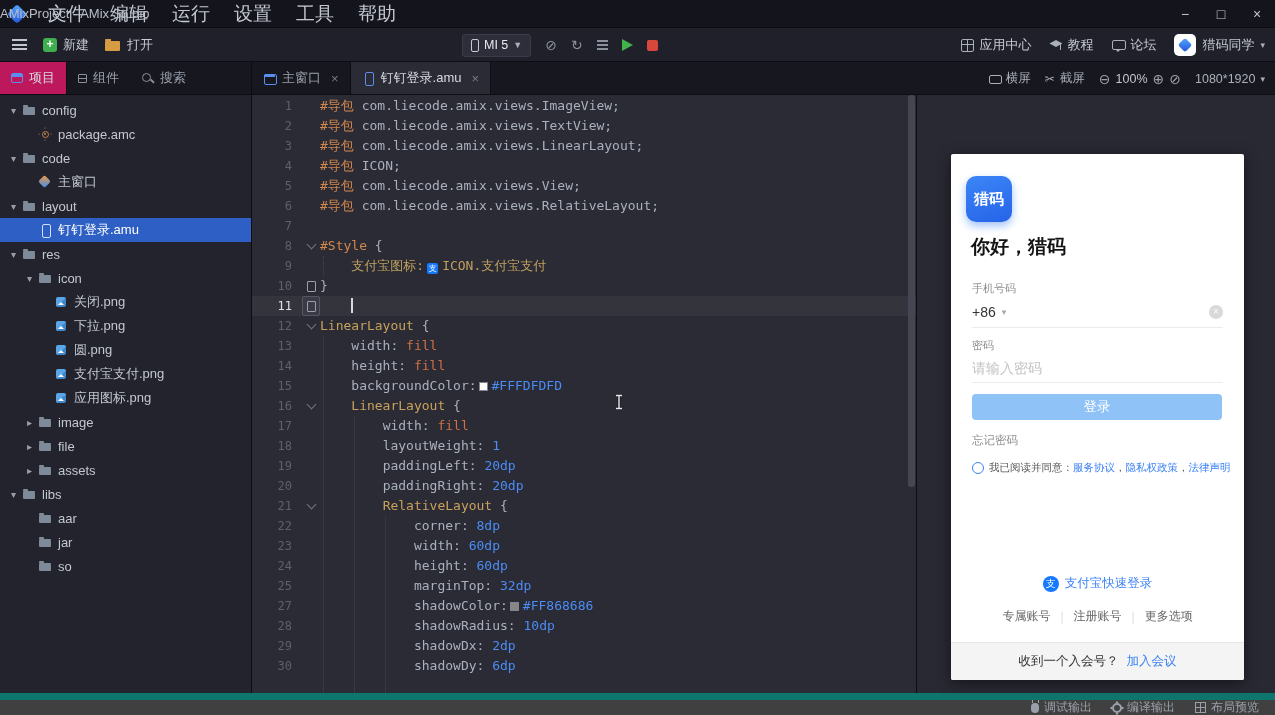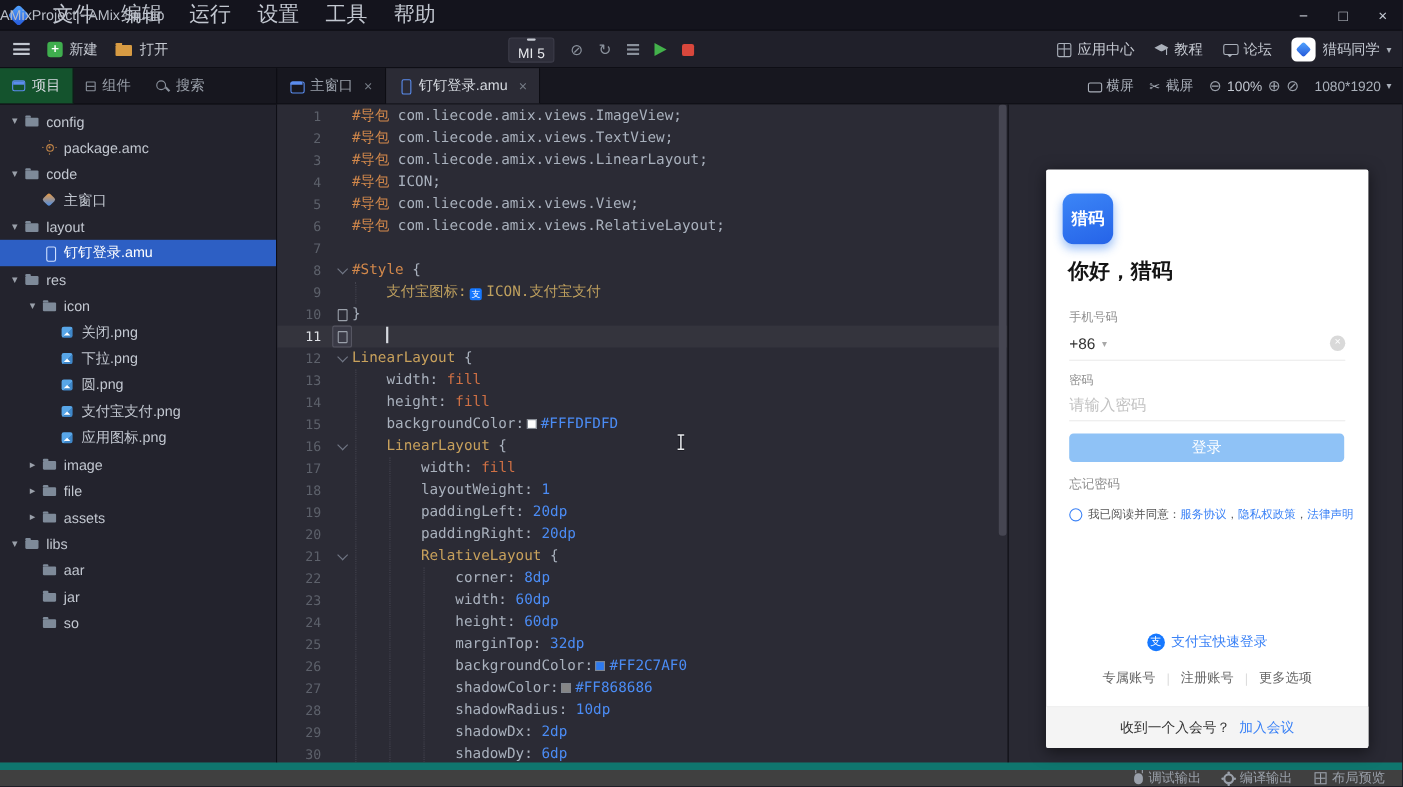--- a/index.html
+++ b/index.html
@@ -19,21 +19,21 @@
   
   .toolbar { height:34px; background:#20202a; display:flex; align-items:center; position:relative; border-bottom:1px solid #0d0d13; }
   .tb-left { display:flex; align-items:center; gap:16px; padding-left:12px; }
   .tbtn { display:flex; align-items:center; gap:6px; font-size:13px; color:#c6cad2; }
   .ico-menu { width:15px; height:11px; border-top:2px solid #c2c7d0; border-bottom:2px solid #c2c7d0; background:linear-gradient(#c2c7d0,#c2c7d0) 0 50%/100% 2px no-repeat; }
   .ico-new { width:14px; height:14px; background:#3fae4e; border-radius:3px; color:#fff; font-size:12px; line-height:13px; text-align:center; font-weight:bold; }
   .ico-open { position:relative; width:16px; height:13px; }
   .ico-open::before { content:''; position:absolute; left:0; top:3px; width:15px; height:10px; background:#d79b43; border-radius:1px; }
   .ico-open::after { content:''; position:absolute; left:0; top:1px; width:6px; height:2px; background:#d79b43; border-radius:1px 0 0 0; }
   .tb-center { position:absolute; left:462px; top:0; height:34px; display:flex; align-items:center; gap:14px; }
-  .device-box { display:flex; align-items:center; gap:5px; height:23px; padding:0 8px; background:#2e2e3a; border:1px solid #3c3c49; border-radius:3px; font-size:12.5px; color:#e8eaee;flex-direction:column; }
+  .device-box { display:flex; align-items:center; gap:5px; height:23px; padding:0 8px; background:#2e2e3a; border:1px solid #3c3c49; border-radius:3px; font-size:12.5px; color:#e8eaee; }
   .ico-phone-dev { width:8px; height:13px; border:1.4px solid #c6cad2; border-radius:2px; }
   .chev { font-size:9px; color:#aab0ba; }
   .gicon { font-size:14px; color:#8a919c; line-height:1; }
   .ico-layers { width:11px; height:2px; background:#8a919c; box-shadow:0 4px 0 #8a919c,0 8px 0 #8a919c; margin-bottom:8px; }
   .ico-play { width:0; height:0; border-left:11px solid #43b14b; border-top:6.5px solid transparent; border-bottom:6.5px solid transparent; }
   .ico-stop { width:11px; height:11px; background:#d8473c; border-radius:2px; }
   .tb-right { position:absolute; right:10px; top:0; height:34px; display:flex; align-items:center; gap:18px; font-size:13px; }
   .tb-right .tbtn { gap:5px; }
   .ico-app { width:13px; height:13px; border:1.4px solid #aab0ba; border-radius:2px; background:linear-gradient(#aab0ba,#aab0ba) 50% 0/1.4px 100% no-repeat,linear-gradient(#aab0ba,#aab0ba) 0 50%/100% 1.4px no-repeat; }
   .ico-cap { width:13px; height:12px; position:relative; }
@@ -43,21 +43,21 @@
   .ico-bubble::before { content:''; position:absolute; left:1px; top:1px; width:12px; height:8px; border:1.4px solid #aab0ba; border-radius:2px; }
   .ico-bubble::after { content:''; position:absolute; left:4px; top:10px; border-left:3px solid transparent; border-right:3px solid transparent; border-top:3px solid #aab0ba; }
   .userchip { display:flex; align-items:center; gap:6px; }
   .avatar { width:22px; height:22px; background:#fff; border-radius:5px; display:flex; align-items:center; justify-content:center; }
   .avatar i { width:10px; height:10px; background:linear-gradient(135deg,#53a6ff,#2456d8); transform:rotate(45deg); border-radius:2px; }
 
   
   .tabbar { height:33px; background:#17171f; display:flex; align-items:stretch; position:relative; border-bottom:1px solid #0d0d13; }
   .panel-tabs { width:252px; flex:none; display:flex; border-right:1px solid #0d0d13; }
   .ptab { display:flex; align-items:center; gap:6px; padding:0 11px; font-size:13px; color:#9aa0aa; }
-  .ptab.active { background:#14532d; color:#d6dae0; border-right:1px solid #0d0d13; }
+  .ptab.active { background:#be185d; color:#d6dae0; border-right:1px solid #0d0d13; }
   .ico-proj { width:12px; height:10px; border:1.4px solid #5b8def; border-radius:2px; background:linear-gradient(#5b8def,#5b8def) 0 0/100% 3px no-repeat; }
   .ico-cube { width:9px; height:9px; border:1.4px solid #8a919c; border-radius:1px; background:linear-gradient(#8a919c,#8a919c) 0 3px/100% 1.2px no-repeat; }
   .ico-search { width:13px; height:13px; position:relative; }
   .ico-search::before { content:''; position:absolute; left:1px; top:1px; width:7px; height:7px; border:1.5px solid #8a919c; border-radius:50%; }
   .ico-search::after { content:''; position:absolute; left:8.5px; top:8.5px; width:4.5px; height:1.6px; background:#8a919c; transform:rotate(45deg); }
   .etabs { display:flex; }
   .etab { display:flex; align-items:center; gap:6px; padding:0 11px; font-size:13px; color:#9aa0aa; border-right:1px solid #0d0d13; }
   .etab.active { background:#2b2b35; color:#d6dae0; }
   .etab .close { font-size:13px; color:#767c86; margin-left:4px; }
   .fico-win { position:relative; width:13px; height:13px; }
@@ -506,25 +506,20 @@
             <span class="g-num">24</span>
             <span class="g-fold"></span>
             <span class="g-code"><span class="tk-pln">            </span><span class="tk-prop">height:</span><span class="tk-pln"> </span><span class="tk-num">60dp</span></span>
           </div>
           <div class="cline">
             <span class="g-num">25</span>
             <span class="g-fold"></span>
             <span class="g-code"><span class="tk-pln">            </span><span class="tk-prop">marginTop:</span><span class="tk-pln"> </span><span class="tk-num">32dp</span></span>
           </div>
           <div class="cline">
-            <span class="g-num">26</span>
-            <span class="g-fold"></span>
-            <span class="g-code"><span class="tk-pln">            </span><span class="tk-prop">backgroundColor:</span><span class="swatch" style="background: rgb(44, 122, 240);"></span><span class="tk-num">#FF2C7AF0</span></span>
-          </div>
-          <div class="cline">
             <span class="g-num">27</span>
             <span class="g-fold"></span>
             <span class="g-code"><span class="tk-pln">            </span><span class="tk-prop">shadowColor:</span><span class="swatch" style="background: rgb(134, 134, 134);"></span><span class="tk-num">#FF868686</span></span>
           </div>
           <div class="cline">
             <span class="g-num">28</span>
             <span class="g-fold"></span>
             <span class="g-code"><span class="tk-pln">            </span><span class="tk-prop">shadowRadius:</span><span class="tk-pln"> </span><span class="tk-num">10dp</span></span>
           </div>
           <div class="cline">

